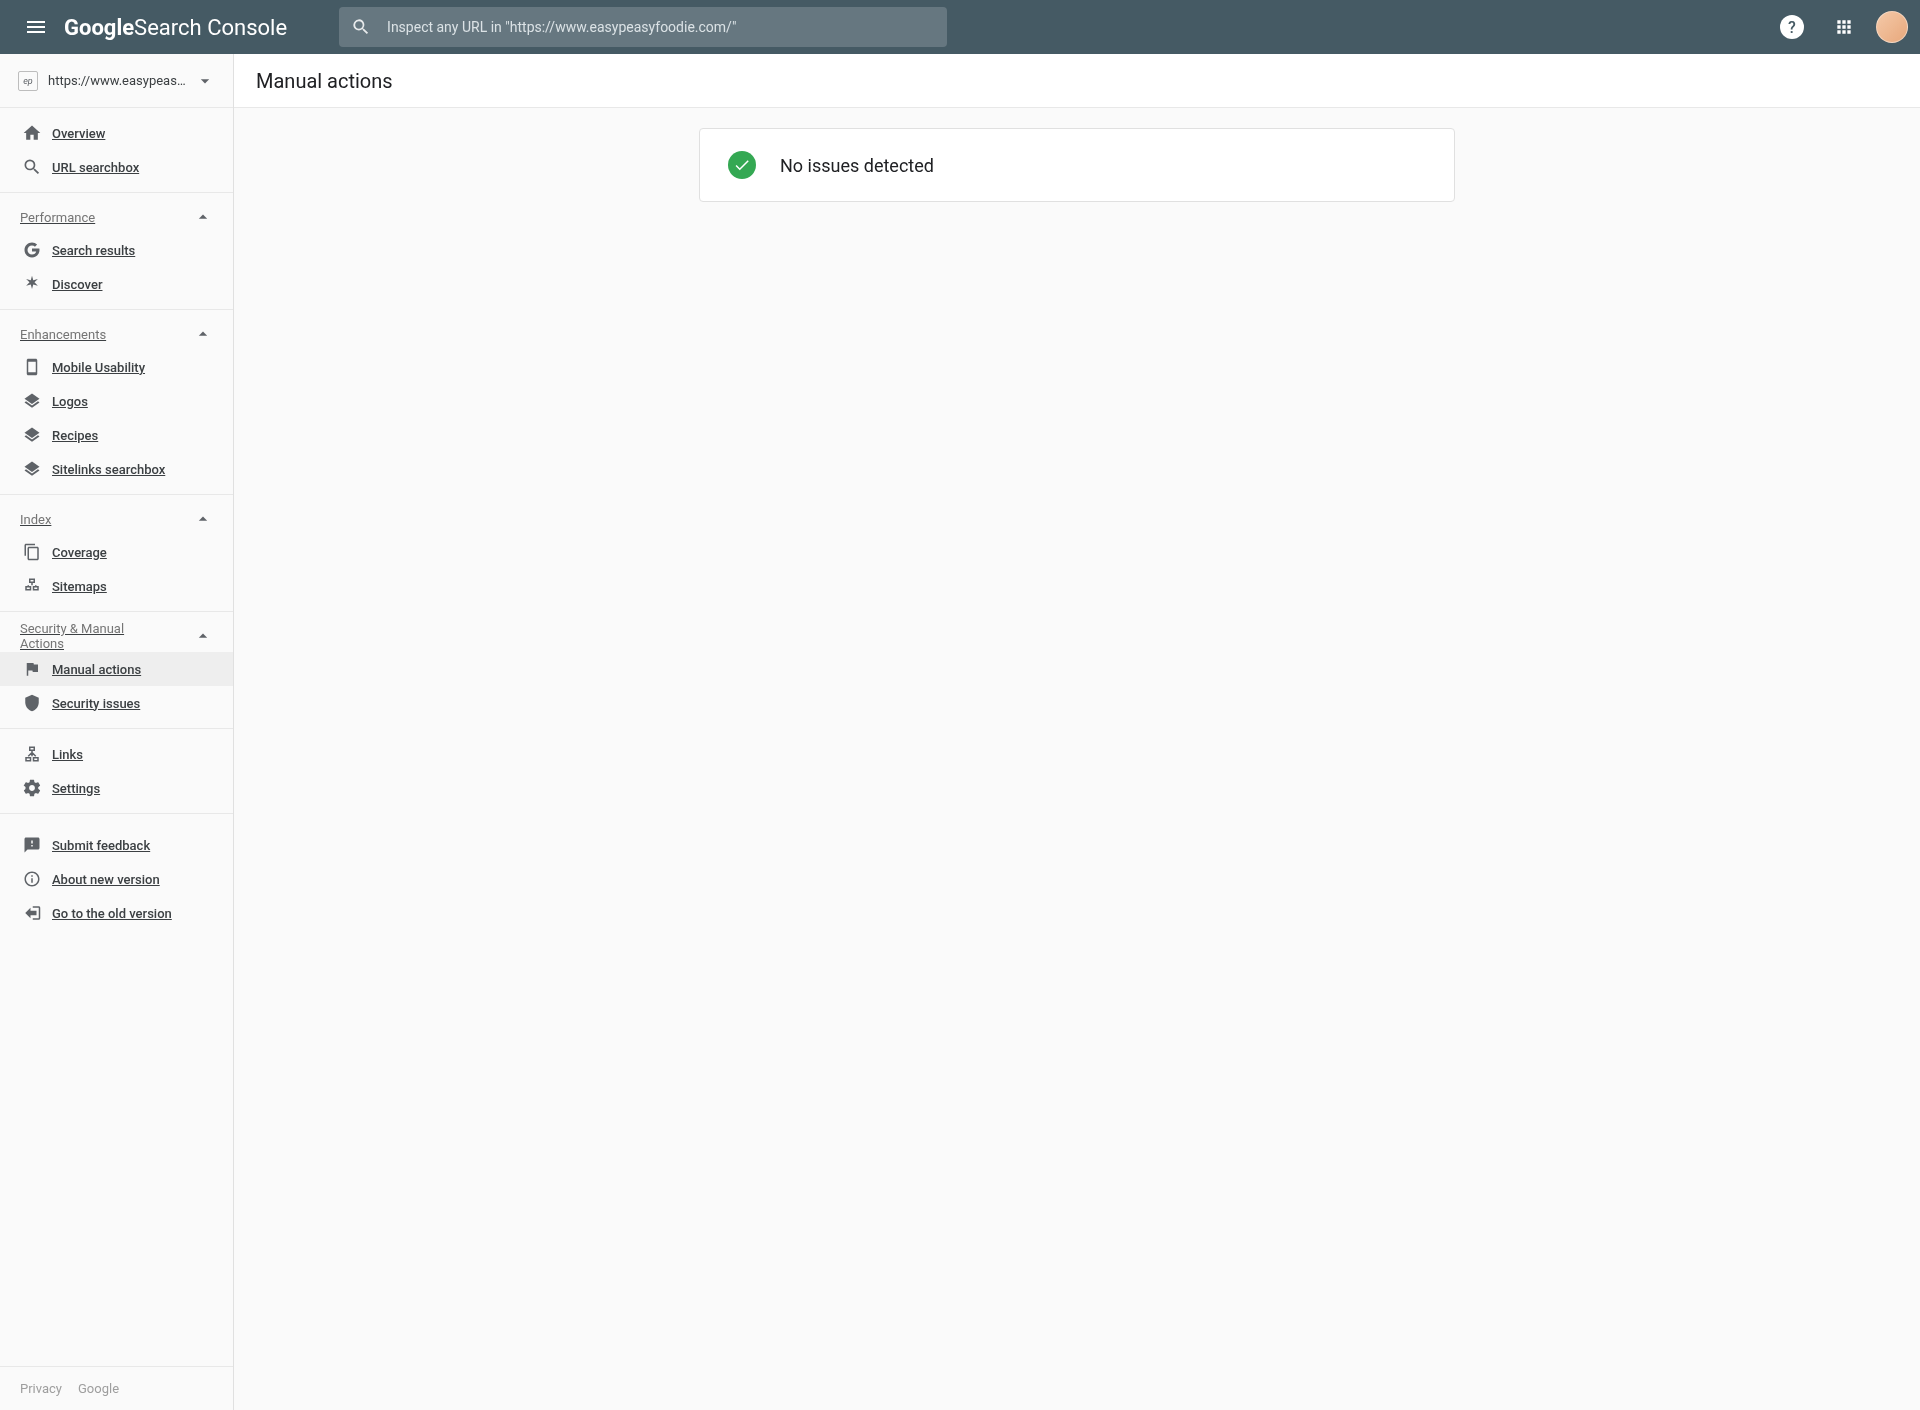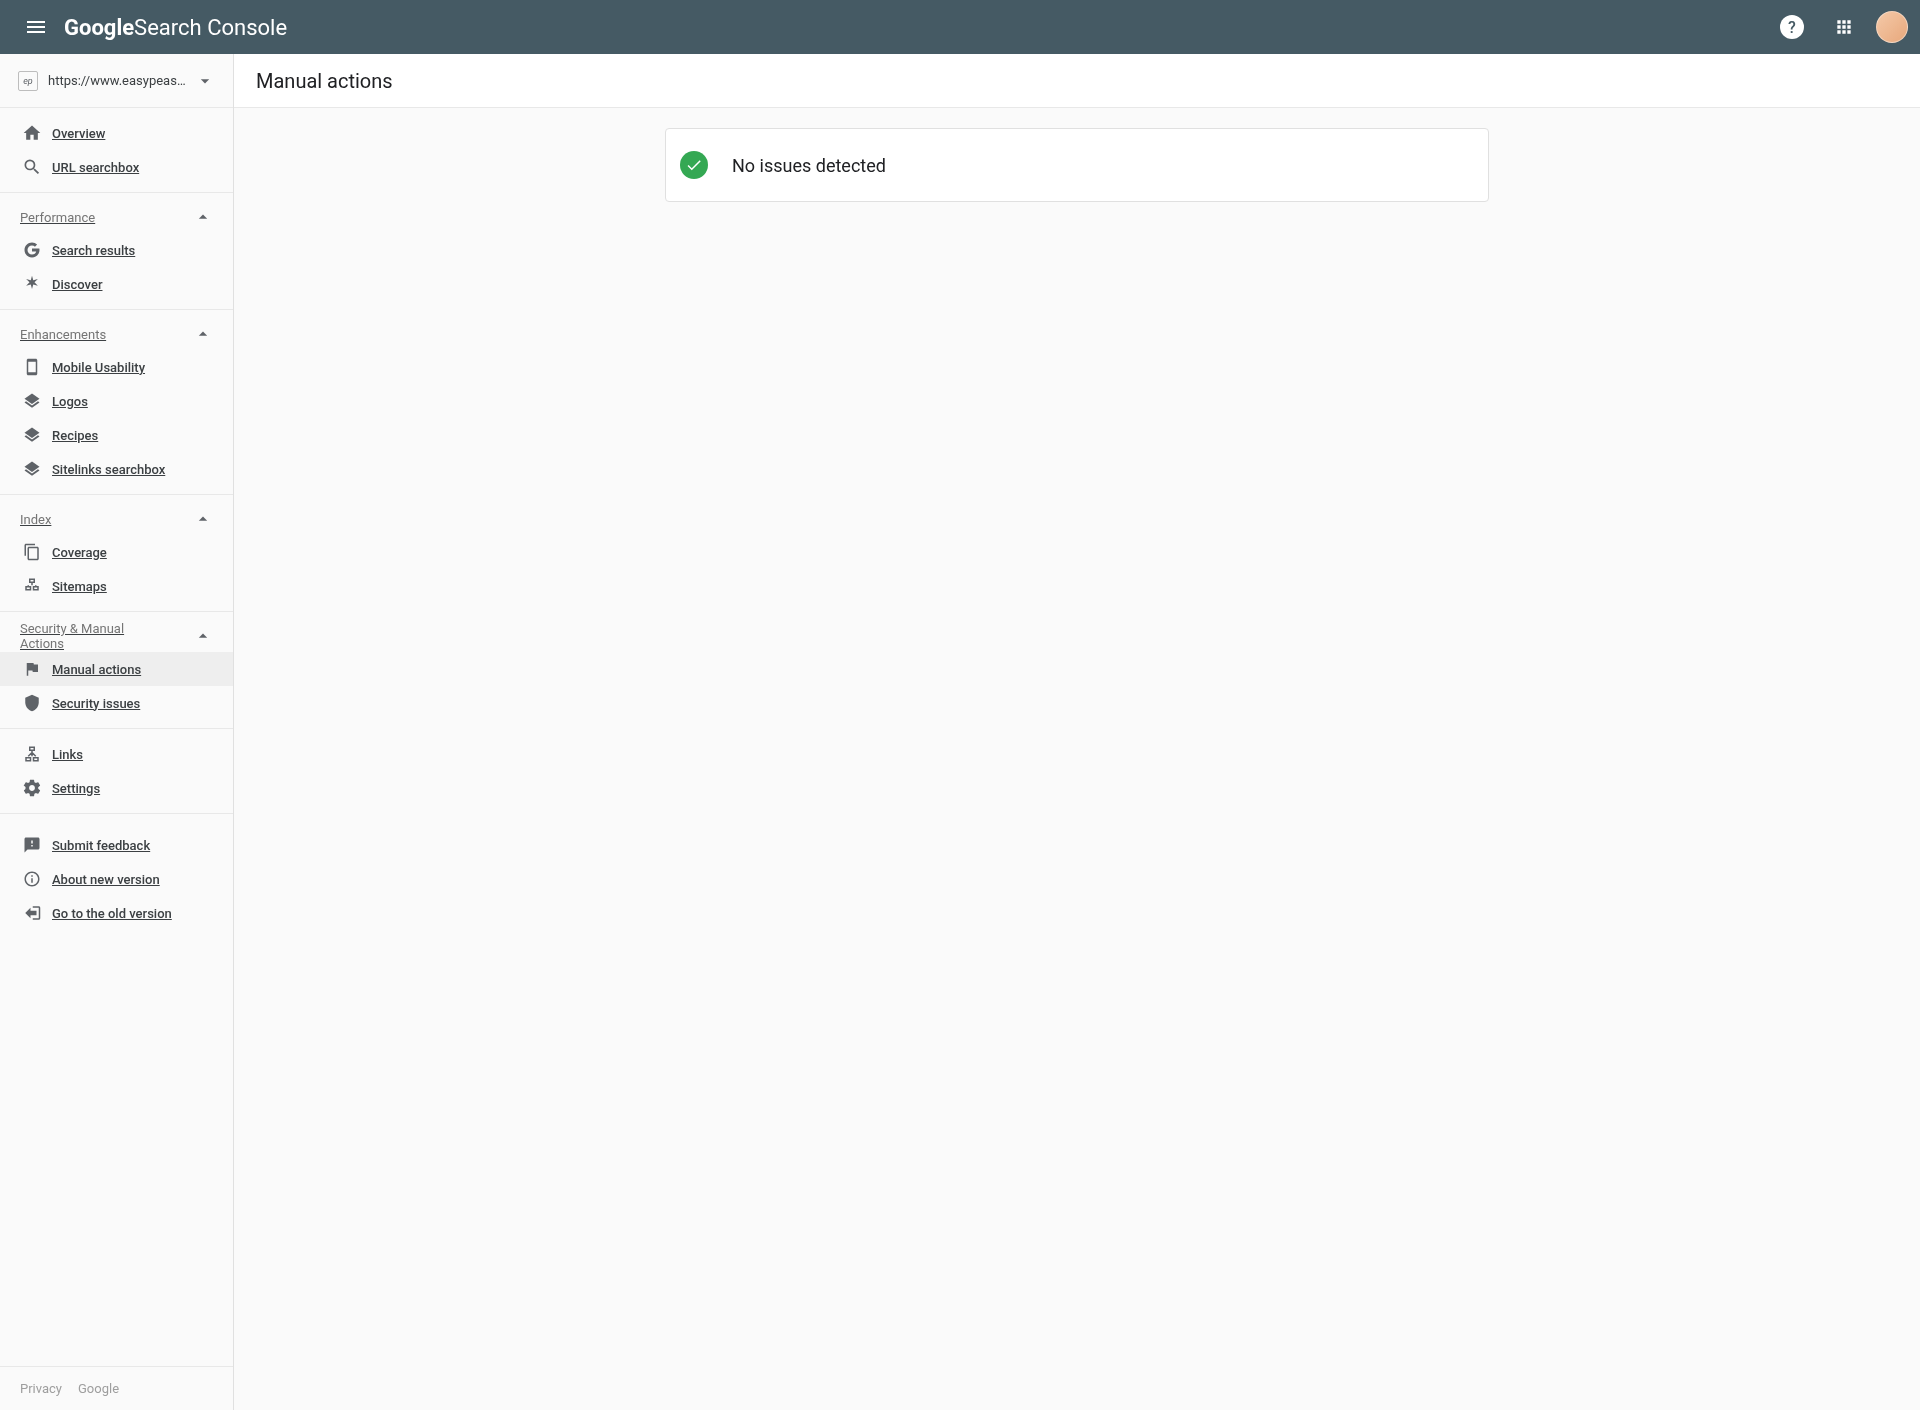--- a/index.html
+++ b/index.html
@@ -70,22 +70,22 @@
 .footer-links span { cursor: pointer; }
 
 .main { flex: 1; background: #fafafa; overflow-y: auto; }
 .page-header {
   height: 54px; background: #fff; border-bottom: 1px solid #e8e8e8;
   display: flex; align-items: center; padding: 0 22px;
   font-size: 20px; color: #202124;
 }
 .content { padding: 20px; display: flex; justify-content: center; }
 .status-card {
-  width: 824px; background: #fff; border: 1px solid #e0e0e0; border-radius: 4px;
-  padding: 22px 14px; display: flex; align-items: center;
+  width: 756px; background: #fff; border: 1px solid #e0e0e0; border-radius: 4px;
+  padding: 22px 28px; display: flex; align-items: center;
   box-shadow: 0 0 0 0 rgba(0,0,0,0.02);
 }
 .check-circle {
   width: 28px; height: 28px; background: #34a853; border-radius: 50%;
   display: flex; align-items: center; justify-content: center; margin-right: 24px;
 }
 .check-circle svg { fill: #fff; }
 .status-text { font-size: 18px; color: #202124; }
 
 .caret-svg { fill: #5f6368; }
@@ -95,20 +95,28 @@
 
 <div class="header">
   <div class="menu-btn">
     <svg width="24" height="24" viewBox="0 0 24 24">
         <path d="M3 18h18v-2H3v2zm0-5h18v-2H3v2zm0-7v2h18V6H3z"></path>
       </svg>
   </div>
   <div class="logo">
     <span class="light">Google </span>
       <span>Search Console</span>
+  </div>
+  <div class="search-wrap">
+    <div class="search-bar">
+      <svg width="20" height="20" viewBox="0 0 24 24">
+          <path d="M15.5 14h-.79l-.28-.27a6.471 6.471 0 001.57-5.34C15.27 5.01 12.39 2.5 9.04 2.87 5.69 3.24 3.24 5.69 2.87 9.04c-.37 3.35 2.14 6.23 5.52 6.96a6.471 6.471 0 005.34-1.57l.27.28v.79l5 4.99L20.49 19l-4.99-5zm-6 0C7.01 14 5 11.99 5 9.5S7.01 5 9.5 5 14 7.01 14 9.5 11.99 14 9.5 14z"></path>
+        </svg>
+      <input type="text" placeholder="Inspect any URL in &quot;https://www.easypeasyfoodie.com/&quot;" style="">
+    </div>
   </div>
   <div class="header-right">
     <div class="hdr-icon">
       <div class="help-circle">?</div>
     </div>
     <div class="hdr-icon">
       <svg width="20" height="20" viewBox="0 0 24 24">
           <path d="M4 8h4V4H4v4zm6 12h4v-4h-4v4zm-6 0h4v-4H4v4zm0-6h4v-4H4v4zm6 0h4v-4h-4v4zm6-10v4h4V4h-4zm-6 4h4V4h-4v4zm6 6h4v-4h-4v4zm0 6h4v-4h-4v4z"></path>
         </svg>
     </div>

